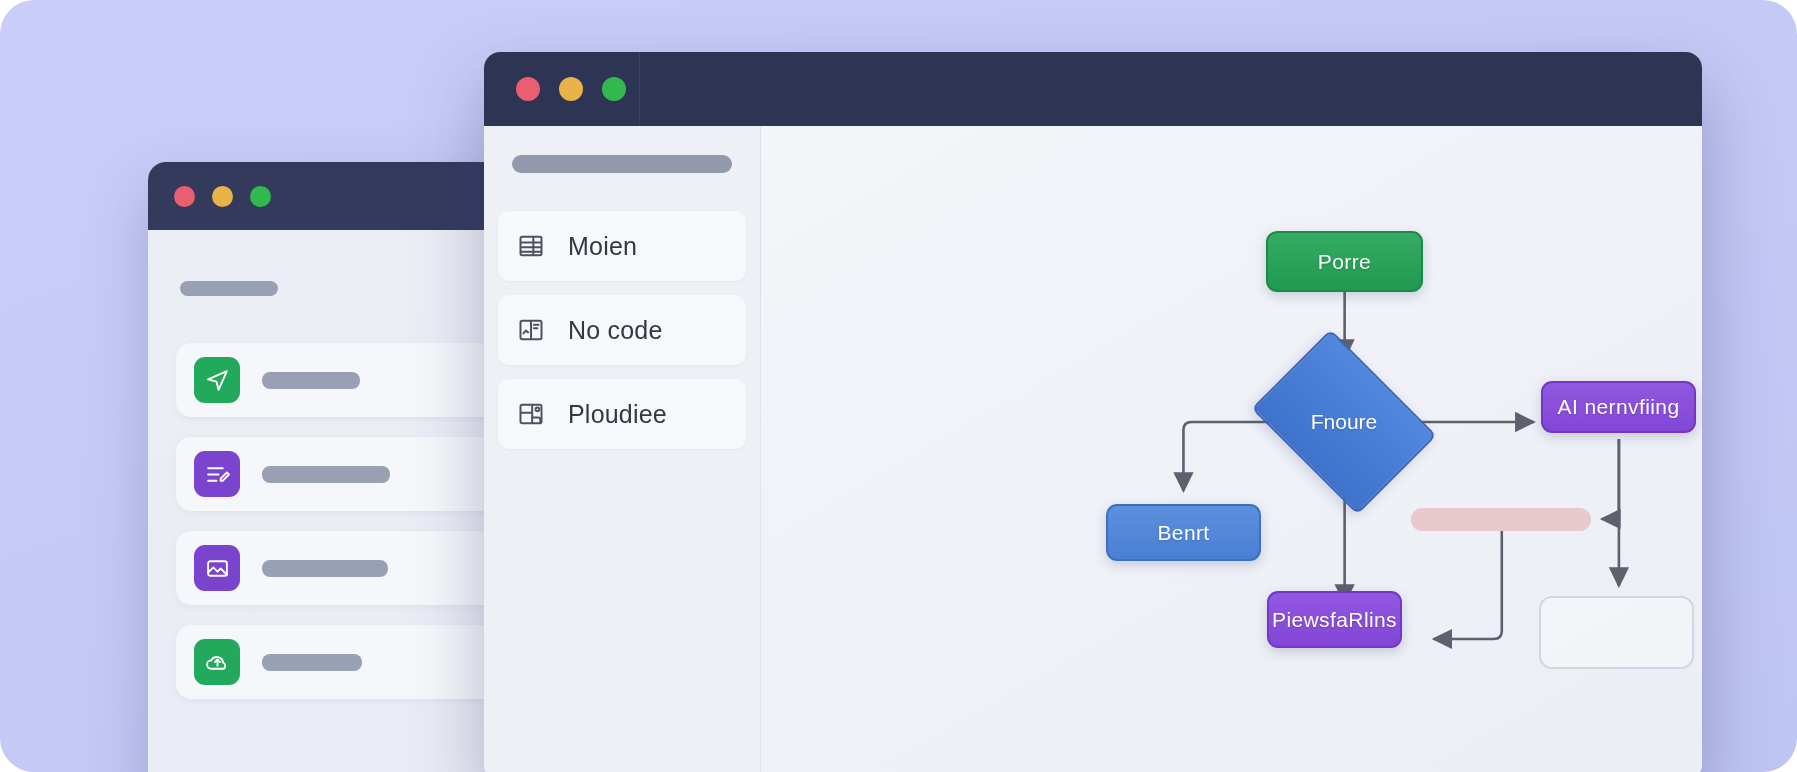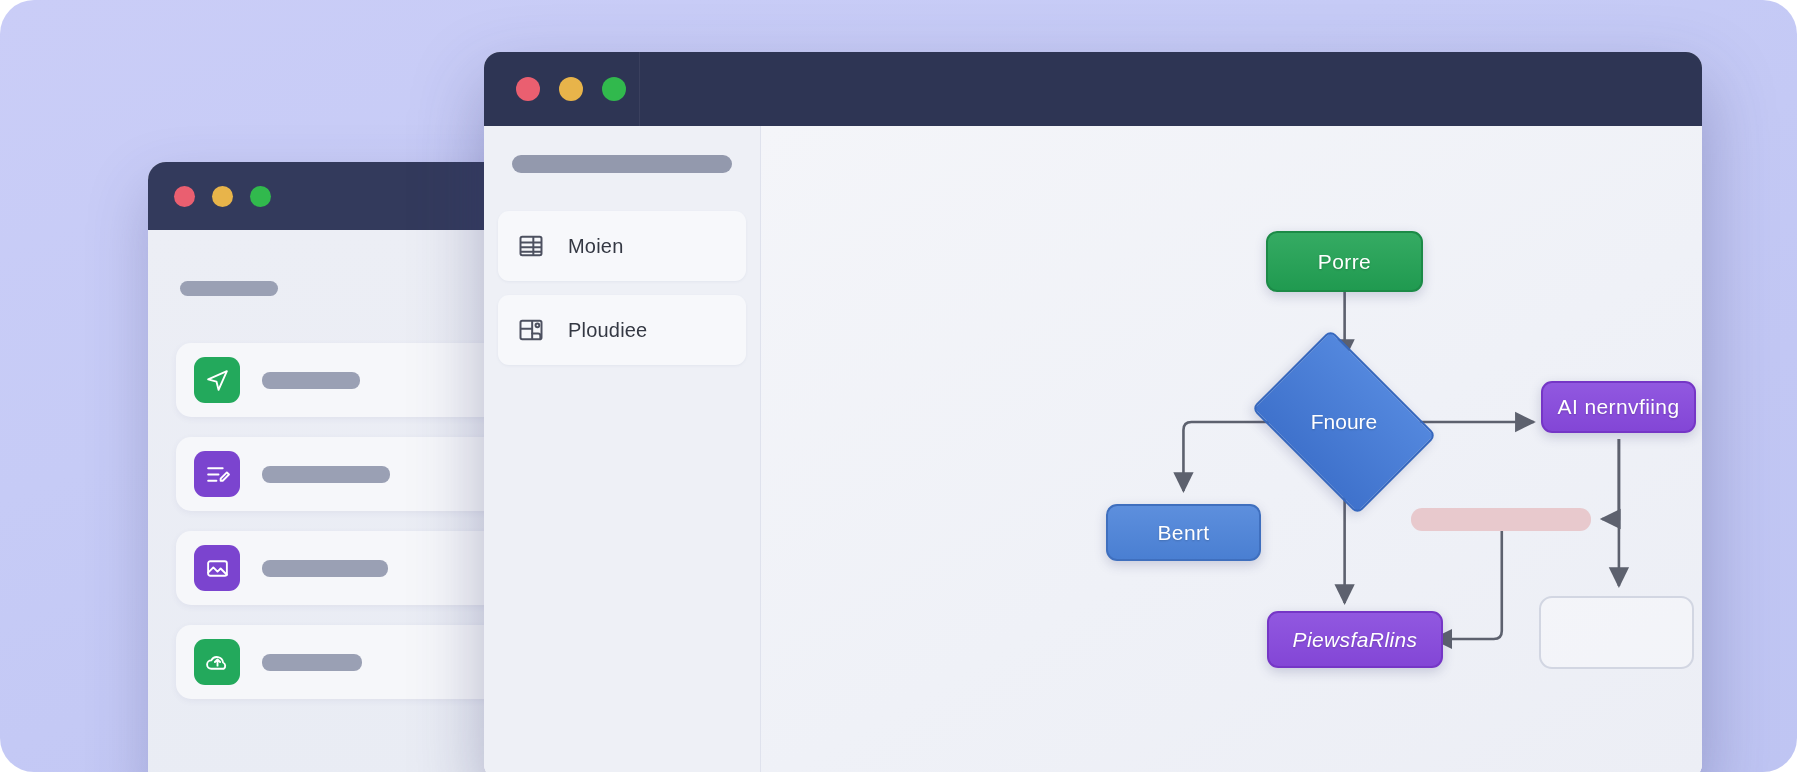--- a/index.html
+++ b/index.html
@@ -142,21 +142,21 @@
     margin-bottom: 14px;
     box-shadow: 0 1px 3px rgba(90,95,145,0.07);
   }
   .nav-icon {
     width: 34px; height: 34px;
     flex: 0 0 auto;
     display: flex; align-items: center; justify-content: center;
   }
   .nav-icon svg { width: 28px; height: 28px; stroke: #4d5160; fill: none; stroke-width: 1.7; }
   .nav-label {
-    font-size: 20px;
+    font-size: 25px;
     color: #343843;
     letter-spacing: 0.2px;
     white-space: nowrap;
   }
 
   
   .canvas {
     position: relative;
     flex: 1 1 auto;
     background: linear-gradient(150deg, #f4f5f9 0%, #eff1f7 55%, #eceef5 100%);
@@ -303,20 +303,31 @@
             <svg viewBox="0 0 24 24">
                 <rect x="3" y="4" width="18" height="16" rx="1.5"></rect>
                 <path d="M3 9h18M3 13h18M3 17h18M14 4v16"></path>
               </svg>
           </span>
           <span class="nav-label">Moien</span>
         </div>
 
 
 
+        <div class="nav-item">
+          <span class="nav-icon">
+            <svg viewBox="0 0 24 24">
+                <rect x="3" y="4" width="18" height="16" rx="1.5"></rect>
+                <path d="M12 4v16"></path>
+                <path d="M5.5 15l2-2.5 2 1.5" stroke-linecap="round" stroke-linejoin="round"></path>
+                <path d="M14.5 7.5h4M14.5 10.5h3" stroke-linecap="round"></path>
+              </svg>
+          </span>
+          <span class="nav-label">No code</span>
+        </div>
 
         <div class="nav-item">
           <span class="nav-icon">
             <svg viewBox="0 0 24 24">
                 <rect x="3" y="4" width="18" height="16" rx="1.5"></rect>
                 <path d="M3 11h10M13 4v16"></path>
                 <circle cx="17.5" cy="8" r="1.6"></circle>
                 <path d="M13 15h5a2 2 0 012 2v3" stroke-linecap="round"></path>
               </svg>
           </span>
@@ -360,21 +371,21 @@
         </div>
 
         <div class="node rounded purple" style="left:780px; top:255px; width:155px; height:52px;">
           <span>AI nernvfiing</span>
         </div>
 
         <div class="node rounded blue" style="left:345px; top:378px; width:155px; height:57px;">
           <span>Benrt</span>
         </div>
 
-        <div class="node rounded purple" style="left:506px; top:485px; width:176px; height:57px;font-style:italic;">
+        <div class="node rounded purple" style="left:506px; top:465px; width:135px; height:57px;">
           <span>PiewsfaRlins</span>
         </div>
 
         <div class="pill-bar" style="left:650px; top:382px; width:180px; height:23px;"></div>
 
         <div class="ghost-box" style="left:778px; top:470px; width:155px; height:73px;"></div>
 
       </div>
     </div>
   </div>

